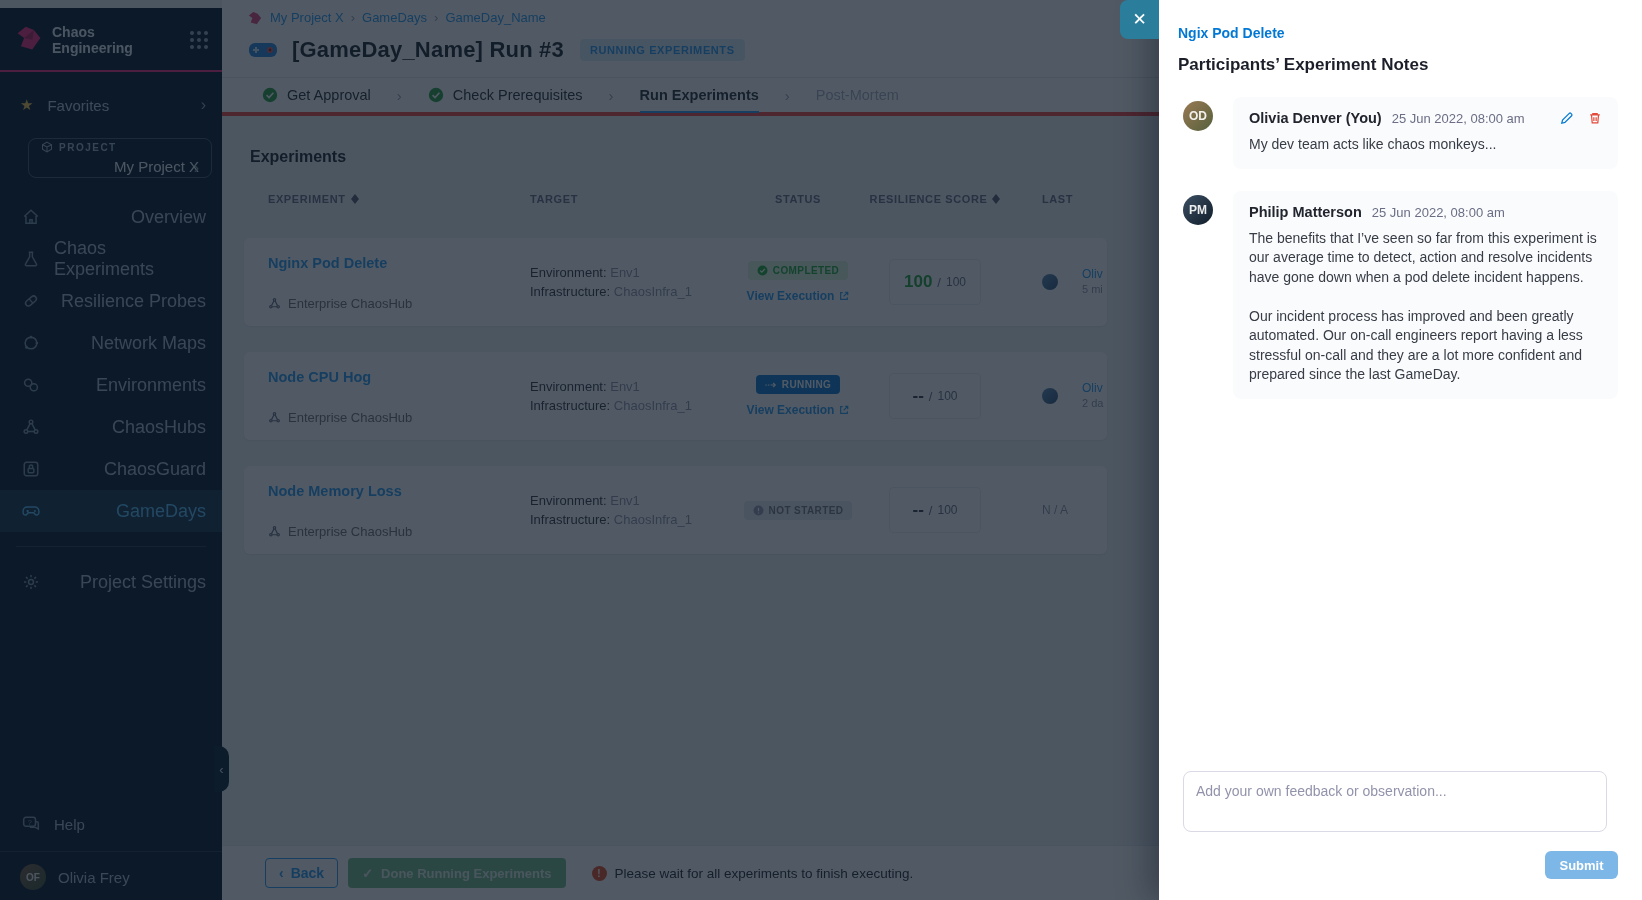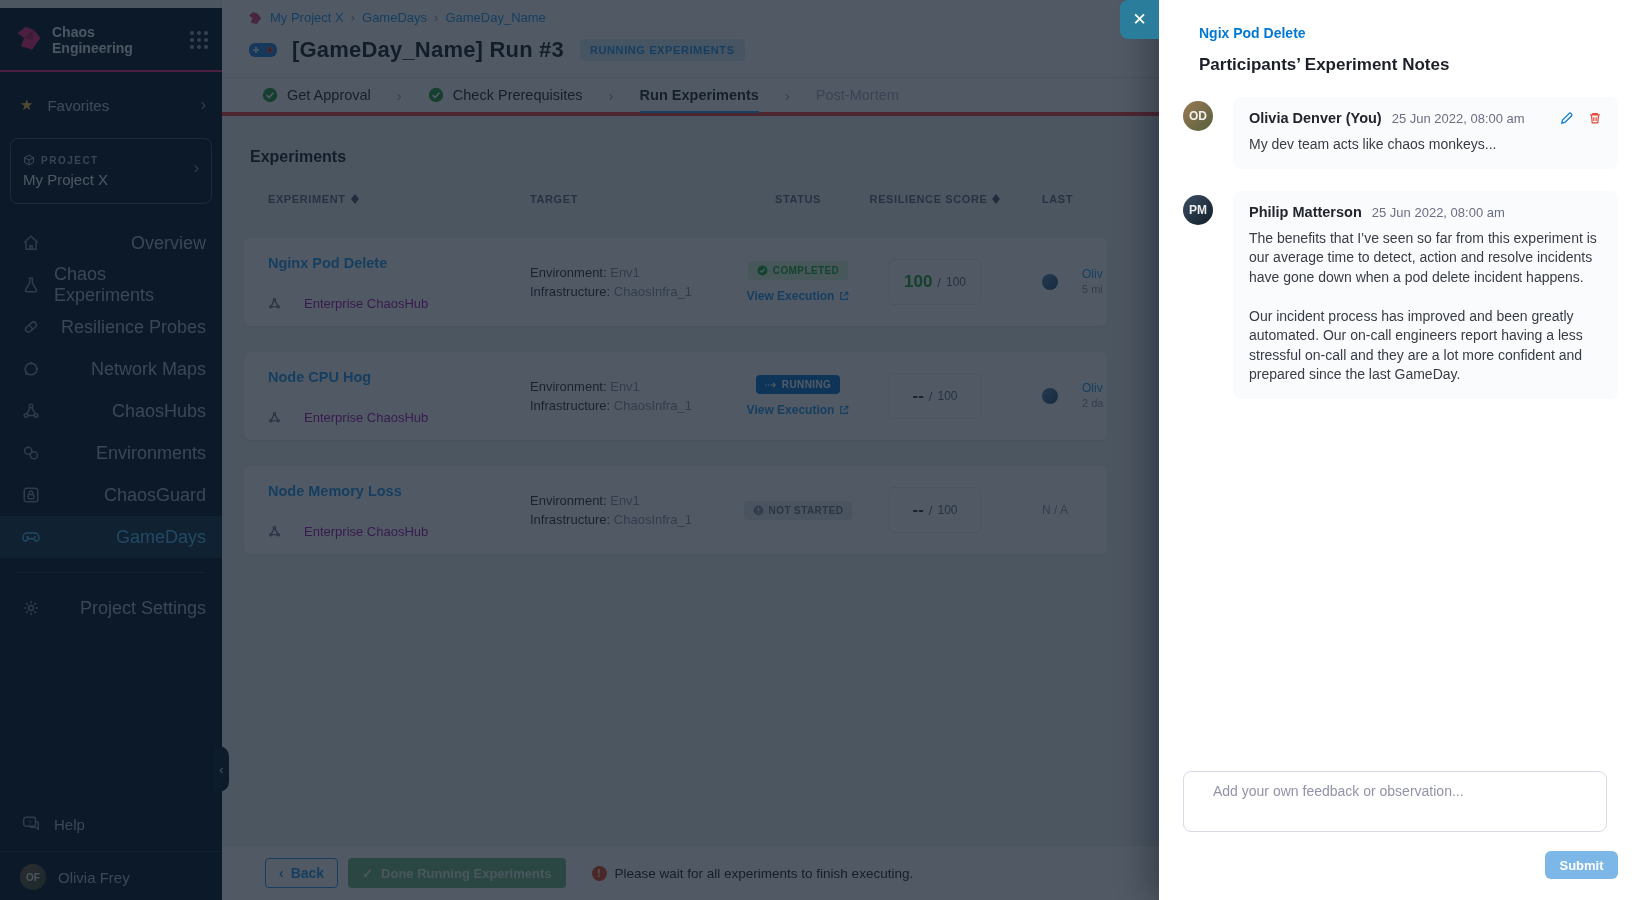--- a/index.html
+++ b/index.html
@@ -9,21 +9,21 @@
   
   .sidebar { position:absolute; left:0; top:8px; width:222px; height:900px; background:#07182b; z-index:10; }
   .sb-head { display:flex; align-items:center; padding:16px 14px 14px 16px; border-bottom:2px solid #ee2a7b; }
   .sb-logo-text { margin-left:10px; color:#e8eef5; font-size:14px; font-weight:bold; line-height:16px; flex:1; }
   .grid-icon { display:grid; grid-template-columns:repeat(3,4px); grid-gap:3px; cursor:pointer; }
   .grid-icon i { width:4px; height:4px; border-radius:50%; background:#93a7bb; }
   .sb-fav { display:flex; align-items:center; padding:24px 16px 10px 20px; color:#b7c6d6; font-size:15px; cursor:pointer; }
   .sb-fav .star { color:#f2c14e; font-size:15px; margin-right:14px; }
   .sb-fav .lbl { flex:1; }
   .sb-chev { color:#8ba0b5; font-size:16px; }
-  .project-card { margin:14px 10px 8px 10px; border:1px solid rgba(173,196,219,.35); border-radius:8px; padding:15px 12px; position:relative; cursor:pointer; }
+  .project-card { margin:14px 10px 8px 28px; border:1px solid rgba(173,196,219,.35); border-radius:8px; padding:2px 12px; position:relative; cursor:pointer;text-align:right; }
   .project-kind { display:flex; align-items:center; color:#9db1c4; font-size:10px; letter-spacing:1.5px; font-weight:bold; }
   .project-kind svg { margin-right:6px; }
   .project-name { color:#e9eff5; font-size:15px; margin-top:5px; }
   .project-card .sb-chev { position:absolute; right:12px; top:20px; }
   .sb-nav { margin-top:18px; }
   .sb-item { display:flex; align-items:center; height:42px; padding:0 16px 0 22px; color:#a7b8c9; font-size:18px; cursor:pointer;justify-content:space-between; }
   .sb-item svg { margin-right:14px; color:#7f95aa; flex:none; }
   .sb-item.active { background:#16324e; color:#58bdf7; }
   .sb-item.active svg { color:#58bdf7; }
   .sb-div { height:1px; background:rgba(255,255,255,.14); margin:14px 16px; }
@@ -58,21 +58,21 @@
   .section-title { font-size:16px; font-weight:bold; color:#22262f; margin:32px 0 20px 28px; }
   .tbl { margin-left:22px; width:863px; }
   .tbl-head { display:grid; grid-template-columns:286px 206px 124px 150px 1fr; align-items:center; height:26px; font-size:11px; font-weight:bold; letter-spacing:.6px; color:#6b6d85; }
   .tbl-head .th { display:flex; align-items:center; }
   .th.c1 { padding-left:24px; } .th.c2 { padding-left:0; } .th.c3 { justify-content:center; } .th.c4 { justify-content:center; } .th.c5 { padding-left:32px; }
   .sort { margin-left:5px; display:flex; flex-direction:column; line-height:4px; color:#565a70; cursor:pointer; }
   .sort svg { display:block; }
   .card { background:#fff; border-radius:6px; height:88px; margin-top:26px; display:grid; grid-template-columns:286px 206px 124px 150px 1fr; align-items:center; box-shadow:0 1px 2px rgba(40,48,70,.08); cursor:pointer; }
   .cell-exp { padding-left:24px; }
   .exp-link { color:#2e9bf0; font-size:14.5px; font-weight:bold; text-decoration:none; cursor:pointer; display:inline-block; }
-  .exp-hub { display:flex; align-items:center; color:#a21caf; font-size:13px; margin-top:24px;gap:16px; }
+  .exp-hub { display:flex; align-items:center; color:#737373; font-size:13px; margin-top:24px; }
   .exp-hub svg { margin-right:7px; color:#6b6d85; }
   .cell-target { font-size:13px; color:#383946; line-height:19px; }
   .cell-target .val { color:#9293ab; }
   .cell-status { display:flex; flex-direction:column; align-items:center; gap:9px; }
   .badge { display:inline-flex; align-items:center; gap:5px; font-size:10px; font-weight:bold; letter-spacing:.4px; border-radius:4px; padding:4px 9px; }
   .badge.completed { background:#d9f2da; color:#27ae3b; }
   .badge.running { background:#0f7ad2; color:#fff; }
   .badge.notstarted { background:#e6e7f0; color:#77787f; }
   .view-exec { display:inline-flex; align-items:center; gap:5px; color:#2e9bf0; font-size:12px; font-weight:bold; text-decoration:none; cursor:pointer; }
   .cell-score { display:flex; justify-content:center; }
@@ -93,38 +93,38 @@
   .btn-done { display:inline-flex; align-items:center; gap:8px; height:30px; padding:0 14px; margin-left:10px; border:none; border-radius:4px; background:#5fae74; color:rgba(255,255,255,.78); font-size:13px; font-weight:bold; opacity:.85; cursor:not-allowed; }
   .warn { display:flex; align-items:center; margin-left:26px; gap:8px; font-size:13.5px; color:#272b36; }
   .warn-dot { width:15px; height:15px; border-radius:50%; background:#e04b26; color:#fff; font-size:10px; font-weight:bold; display:flex; align-items:center; justify-content:center; flex:none; }
 
   
   .dim-overlay { position:absolute; left:0; top:0; width:1159px; height:900px; background:rgba(14,27,40,.72); z-index:40; }
 
   
   .drawer { position:absolute; left:1159px; top:0; width:483px; height:900px; background:#fff; z-index:60; box-shadow:-10px 0 30px rgba(5,15,30,.35); }
   .drawer-close { position:absolute; left:-39px; top:0; width:39px; height:39px; background:#2b7d9c; border-radius:8px 0 0 8px; border:none; color:#fff; font-size:17px; display:flex; align-items:center; justify-content:center; cursor:pointer; }
-  .drawer-head { padding:24px 24px 0 40px; }
+  .drawer-head { padding:24px 24px 0 19px; }
   .drawer-explink { color:#0278d5; font-size:14px; font-weight:bold; text-decoration:none; cursor:pointer; display:inline-block; }
   .drawer-title { margin-top:13px; font-size:17px; font-weight:bold; color:#1c1f2a; }
   .notes { position:relative; margin-top:22px; }
   .note { position:relative; padding:0 24px 0 74px; margin-bottom:22px; }
   .note .avatar { position:absolute; left:24px; top:4px; width:30px; height:30px; font-size:12px; }
   .av-od { background:linear-gradient(135deg,#9a7a55,#55603c); }
   .av-pm { background:linear-gradient(135deg,#3c4f63,#101d2a);text-align:center; }
   .note-card { background:#fafbfc; border-radius:8px; padding:13px 16px 14px 16px; }
   .note-top { display:flex; align-items:baseline; }
   .note-author { font-size:14.5px; font-weight:bold; color:#22252e; }
   .note-time { margin-left:10px; font-size:13px; color:#6b6d85; flex:1; }
   .note-actions { display:flex; gap:14px; align-self:center; }
   .icon-btn { background:none; border:none; padding:0; cursor:pointer; display:flex; }
   .icon-edit { color:#0278d5; }
   .icon-del { color:#e4493a; }
   .note-body { margin-top:9px; font-size:14px; line-height:19.5px; color:#383c46; white-space:pre-line; }
-  .drawer-input { position:absolute; left:24px; top:771px; width:424px; height:61px; border:1px solid #d9dae6; border-radius:8px; padding:11px 29px; font-family:"Liberation Sans",sans-serif; font-size:14px; color:#3b82f6; resize:none; outline:none; }
+  .drawer-input { position:absolute; left:24px; top:771px; width:424px; height:61px; border:1px solid #d9dae6; border-radius:8px; padding:11px 12px; font-family:"Liberation Sans",sans-serif; font-size:14px; color:#3b82f6; resize:none; outline:none; }
   .drawer-input::placeholder { color:#9293ab; }
   .btn-submit { position:absolute; left:386px; top:851px; width:73px; height:28px; background:#7db7e7; border:none; border-radius:6px; color:#fff; font-size:13px; font-weight:bold; cursor:pointer; }
 </style>
 </head>
 <body>
 
 <div class="canvas">
 
   <aside class="sidebar">
     <div class="sb-head">
@@ -196,33 +196,33 @@
         <svg width="18" height="18" viewBox="0 0 16 16" fill="none" stroke="currentColor" stroke-width="1.3">
             <circle cx="8" cy="8" r="5.2"></circle>
             <circle cx="8" cy="2.8" r="1.2" fill="currentColor" stroke="none"></circle>
             <circle cx="13.2" cy="8" r="1.2" fill="currentColor" stroke="none"></circle>
             <circle cx="4" cy="12" r="1.2" fill="currentColor" stroke="none"></circle>
           </svg>
         <span>Network Maps</span>
       </div>
       <div class="sb-item">
         <svg width="18" height="18" viewBox="0 0 16 16" fill="none" stroke="currentColor" stroke-width="1.3">
+            <circle cx="5.5" cy="6" r="3.2"></circle>
+            <circle cx="10.5" cy="10" r="3.2"></circle>
+          </svg>
+        <span>Environments</span>
+      </div>
+      <div class="sb-item">
+        <svg width="18" height="18" viewBox="0 0 16 16" fill="none" stroke="currentColor" stroke-width="1.3">
             <circle cx="8" cy="3.5" r="1.6"></circle>
             <circle cx="3.5" cy="12" r="1.6"></circle>
             <circle cx="12.5" cy="12" r="1.6"></circle>
             <path d="M7.2 5 4.3 10.6M8.8 5l2.9 5.6M5.1 12h5.8"></path>
           </svg>
         <span>ChaosHubs</span>
-      </div>
-      <div class="sb-item">
-        <svg width="18" height="18" viewBox="0 0 16 16" fill="none" stroke="currentColor" stroke-width="1.3">
-            <circle cx="5.5" cy="6" r="3.2"></circle>
-            <circle cx="10.5" cy="10" r="3.2"></circle>
-          </svg>
-        <span>Environments</span>
       </div>
       <div class="sb-item">
         <svg width="18" height="18" viewBox="0 0 16 16" fill="none" stroke="currentColor" stroke-width="1.3">
             <rect x="2" y="2" width="12" height="12" rx="2"></rect>
             <rect x="5.5" y="7.5" width="5" height="3.8" rx="0.8"></rect>
             <path d="M6.5 7.5V6a1.5 1.5 0 0 1 3 0v1.5"></path>
           </svg>
         <span>ChaosGuard</span>
       </div>
       <div class="sb-item active">

